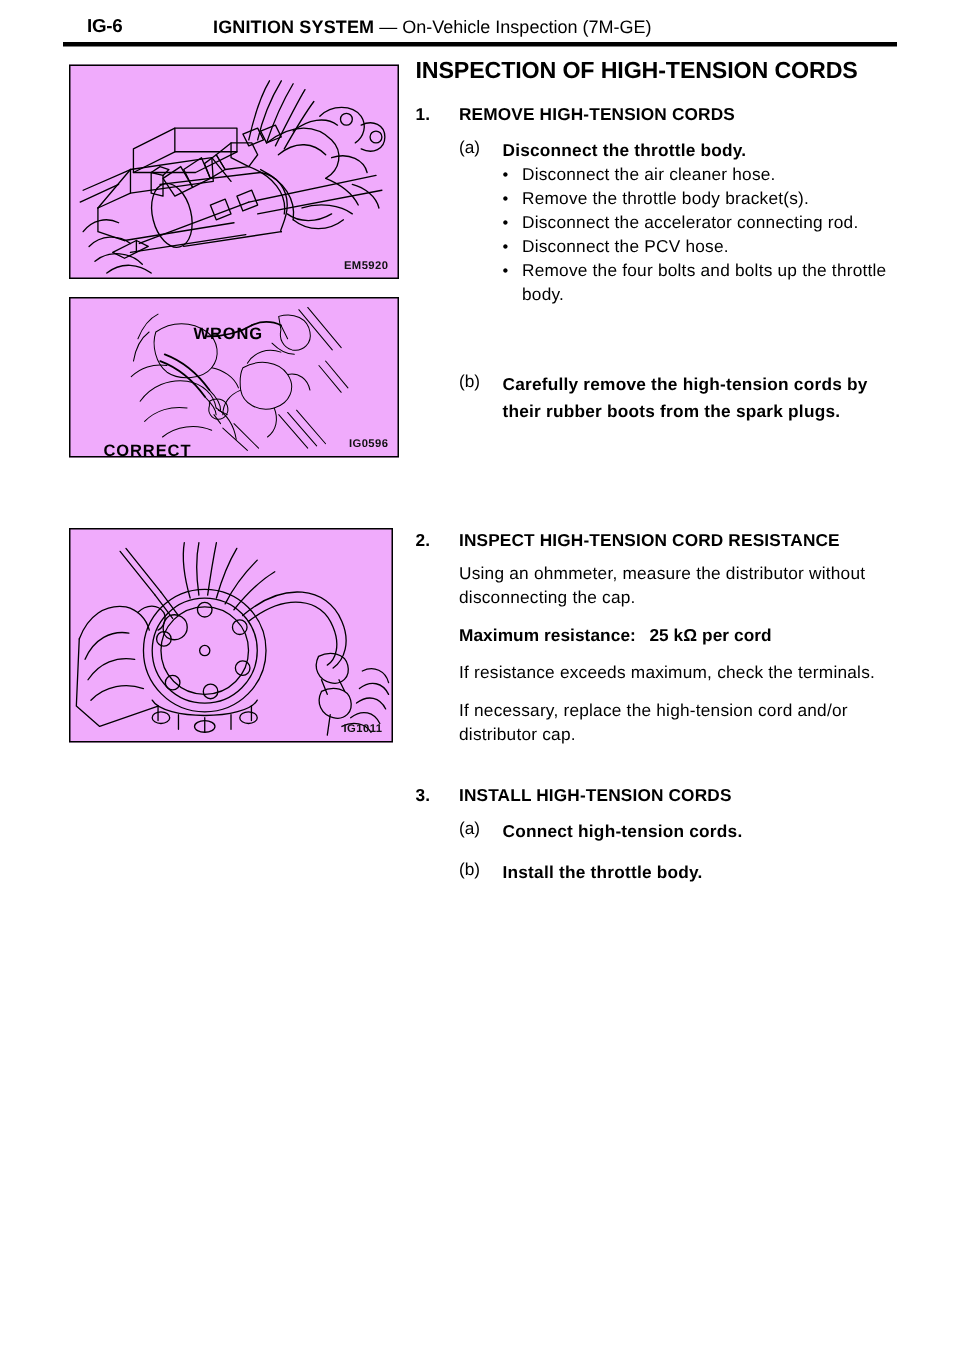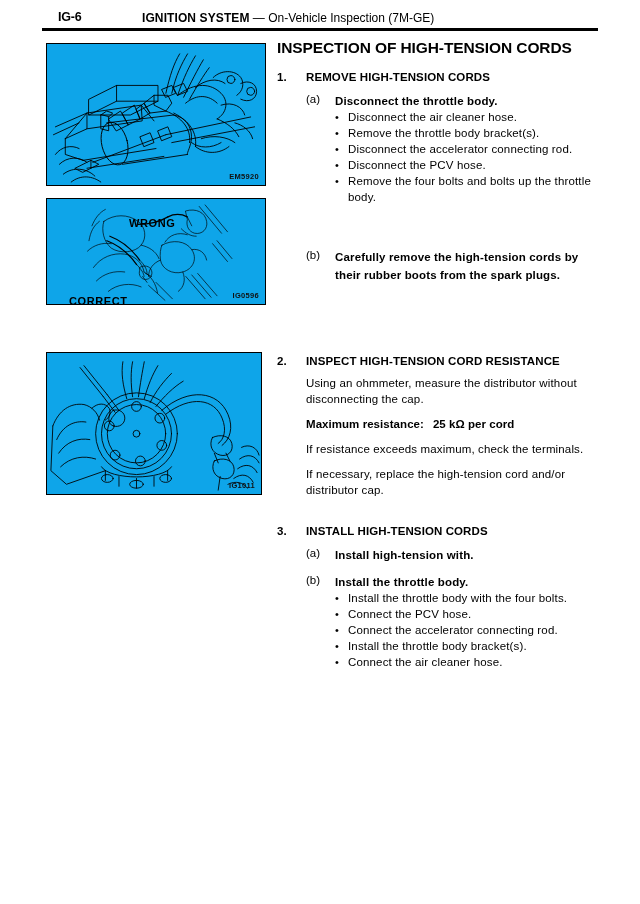--- a/index.html
+++ b/index.html
@@ -55,21 +55,21 @@
     width: 556px;
     height: 3px;
     background: #000000;
   }
 
   
   .figure-box {
     position: absolute;
     left: 46px;
     border: 1.5px solid #000000;
-    background: #0ea5e9;
+    background: #f0abfc;
     box-sizing: border-box;
     overflow: hidden;
   }
   #figure-1 { top: 43px;  width: 220px; height: 143px; }
   #figure-2 { top: 198px; width: 220px; height: 107px; }
   #figure-3 { top: 352px; width: 216px; height: 143px; }
 
   .fig-code {
     position: absolute;
     right: 6px;
@@ -459,32 +459,25 @@
   <div class="gap-xl"></div>
 
   <div class="section">
     <div class="section-head">
       <span class="section-num">3.</span>
       <span>INSTALL HIGH-TENSION CORDS</span>
     </div>
 
     <div class="sub-block">
       <span class="sub-label">(a)</span>
-      <span class="sub-text">Install high-tension with.</span>
+      <span class="sub-text">Connect high-tension cords.</span>
     </div>
 
     <div class="gap-sm"></div>
 
     <div class="sub-block">
       <span class="sub-label">(b)</span>
       <span class="sub-text">Install the throttle body.</span>
     </div>
 
-    <ul class="bullet-list">
-      <li>Install the throttle body with the four bolts.</li>
-      <li>Connect the PCV hose.</li>
-      <li>Connect the accelerator connecting rod.</li>
-      <li>Install the throttle body bracket(s).</li>
-      <li>Connect the air cleaner hose.</li>
-    </ul>
   </div>
 
 </div>
 
 </body></html>

